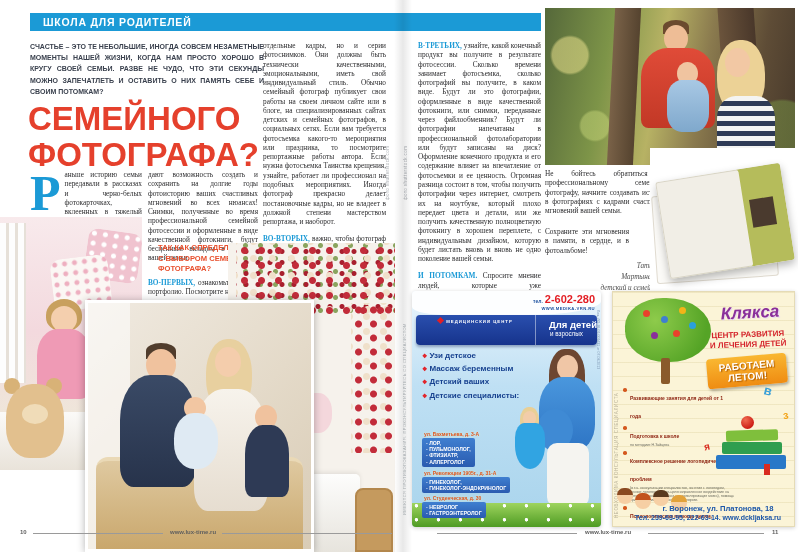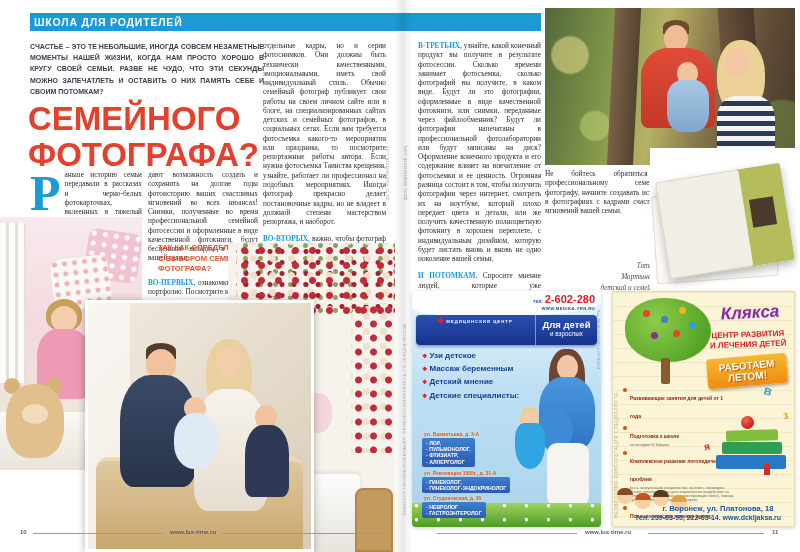--- a/index.html
+++ b/index.html
@@ -3,21 +3,21 @@
 <meta charset="utf-8">
 <style>
   * { margin:0; padding:0; box-sizing:border-box; }
   html,body { background:#e9e8e6; }
   body { font-family:"Liberation Sans", sans-serif; }
   .spread { position:relative; width:800px; height:552px; background:#ffffff; overflow:hidden; }
   .abs { position:absolute; }
 
   
   .header-bar { left:30px; top:13px; width:511px; height:18px; background:#1b9ad6; color:#fff;
-    font:bold 10.5px/18px "Liberation Sans",sans-serif; letter-spacing:.8px; padding-left:4px; }
+    font:bold 10.5px/18px "Liberation Sans",sans-serif; letter-spacing:.8px; padding-left:13px; }
   .lead { left:30px; top:41px; width:234px; font:bold 7px/1.6 "Liberation Sans",sans-serif;
     color:#3a414e; text-align:justify; }
   .t1 { left:28px; top:72px; font:bold 30px/1 "Liberation Sans",sans-serif; color:#1b9ad6; }
   .t2 { left:28px; top:102px; font:bold 33px/1 "Liberation Sans",sans-serif; color:#e5402c; }
   .t3 { left:28px; top:138px; font:bold 33px/1 "Liberation Sans",sans-serif; color:#e5402c; }
 
   .col { font:7.3px/1.27 "Liberation Serif",serif; color:#2c2c2e; text-align:justify; }
   .col1 { left:30px; top:170px; width:112px; }
   .col2 { left:148px; top:170px; width:110px; }
   .col3 { left:263px; top:41px; width:123px; }
@@ -143,21 +143,21 @@
   .mk-phone-row { right:6px; top:3px; font:bold 11px/1 "Liberation Sans",sans-serif; color:#e31e24; }
   .mk-phone-lb { font:bold 5px/1 "Liberation Sans",sans-serif; color:#1b4f9e; margin-right:2px; }
   .mk-site { right:6px; top:16px; font:bold 4.2px/1 "Liberation Sans",sans-serif; color:#1b4f9e; letter-spacing:.4px; }
   .mk-banner { left:4px; top:24px; width:181px; height:30px; border-radius:4px; display:flex;
     background:linear-gradient(#2a4fae,#16338c); box-shadow:0 2px 3px rgba(0,20,80,.35); }
   .mk-b-left { flex:1; text-align:center; padding-top:3px; }
   .mk-ct { font:bold 4.3px/1 "Liberation Sans",sans-serif; color:#fff; letter-spacing:1px; }
   .mk-di { display:inline-block; width:5px; height:5px; background:#e31e24; transform:rotate(45deg); margin-right:3px; }
   .mk-name { font:bold 16.5px/1.1 "Liberation Sans",sans-serif; color:#fff; }
   .mk-b-right { width:62px; border-left:1px solid rgba(255,255,255,.45); text-align:center; padding-top:5px; }
-  .mk-aud1 { font:bold 9.5px/1 "Liberation Sans",sans-serif; color:#fff; }
+  .mk-aud1 { font:bold 9.5px/1 "Liberation Sans",sans-serif; color:#fff;text-align:right; }
   .mk-aud2 { font:6.3px/1.3 "Liberation Sans",sans-serif; color:#fff; }
   .mk-services { left:10px; top:60px; width:98px; }
   .mk-srv { margin-bottom:4px; font:bold 8px/1.15 "Liberation Sans",sans-serif; color:#17418f; }
   .mk-bullet { color:#e31e24; font-size:6px; margin-right:2px; }
   .mk-addr { font:bold 5px/1.2 "Liberation Sans",sans-serif; color:#e0561e; text-shadow:0 0 3px #e4f2cc; }
   .mk-docs { background:linear-gradient(#3f7fd0,#2a5bb0); color:#fff; font:bold 5.2px/1.2 "Liberation Sans",sans-serif;
     padding:2px 4px; border-radius:2px; white-space:pre-line; display:inline-block; }
   .mk-loc1l { left:12px; top:140px; } .mk-loc1b { left:10px; top:147px; }
   .mk-loc2l { left:12px; top:179px; } .mk-loc2b { left:10px; top:186px; }
   .mk-loc3l { left:12px; top:204px; } .mk-loc3b { left:10px; top:211px; }
@@ -315,20 +315,21 @@
   <div class="abs col rcol1">
     <p>
       <span class="lbl">В-ТРЕТЬИХ,</span><span> узнайте, какой конечный продукт вы получите в результате фотосессии. Сколько времени занимает фотосъемка, сколько фотографий вы получите, в каком виде. Будут ли это фотографии, оформленные в виде качественной фотокниги, или снимки, переданные через файлообменник? Будут ли фотографии напечатаны в профессиональной фотолаборатории или будут записаны на диск? Оформление конечного продукта и его содержание влияет на впечатление от фотосъемки и ее ценность. Огромная разница состоит в том, чтобы получить фотографии через интернет, смотреть их на ноутбуке, который плохо передает цвета и детали, или же получить качественную полноцветную фотокнигу в хорошем переплете, с индивидуальным дизайном, которую будет листать вновь и вновь не одно поколение вашей семьи.</span>
     </p>
     <p class="mt8">
       <span class="lbl">И ПОТОМКАМ.</span><span> Спросите мнение людей, которые уже фотографировались у данного фотографа. Иногда личные рекомендации и отзывы «живых» людей гораздо ценнее тысячи красивых слов, написанных на сайте у фотографа.</span>
     </p>
   </div>
 
   <div class="abs col rcol2a">Не бойтесь обратиться к профессиональному семейному фотографу, начните создавать историю в фотографиях с кадрами счастливых мгновений вашей семьи.</div>
+  <div class="abs col rcol2b">Сохраните эти мгновения в памяти, в сердце, и в фотоальбоме!</div>
   <div class="abs signature">
     <div>Татьяна</div>
     <div>Мартыненко,</div>
     <div>детский и семейный</div>
     <div>фотограф</div>
   </div>
 
   <div class="abs ph photobook">
     <div class="abs pb-under"></div>
     <div class="abs pb-book">
@@ -348,21 +349,21 @@
         <div class="mk-ct"><span class="mk-di"></span><span>МЕДИЦИНСКИЙ ЦЕНТР</span></div>
       </div>
       <div class="mk-b-right">
         <div class="mk-aud1">Для детей</div>
         <div class="mk-aud2">и взрослых</div>
       </div>
     </div>
     <div class="abs mk-services">
       <div class="mk-srv"><span class="mk-bullet">❖</span><span>Узи детское</span></div>
       <div class="mk-srv"><span class="mk-bullet">❖</span><span>Массаж беременным</span></div>
-      <div class="mk-srv"><span class="mk-bullet">❖</span><span>Детский мнение</span></div>
+      <div class="mk-srv"><span class="mk-bullet">❖</span><span>Детский ваших</span></div>
       <div class="mk-srv"><span class="mk-bullet">❖</span><span>Детские специалисты:</span></div>
     </div>
     <div class="abs mw-hair"></div>
     <div class="abs mw-face"></div>
     <div class="abs mw-body"></div>
     <div class="abs mw-belly"></div>
     <div class="abs mw-pants"></div>
     <div class="abs mg-hair"></div>
     <div class="abs mg-face"></div>
     <div class="abs mg-dress"></div>

